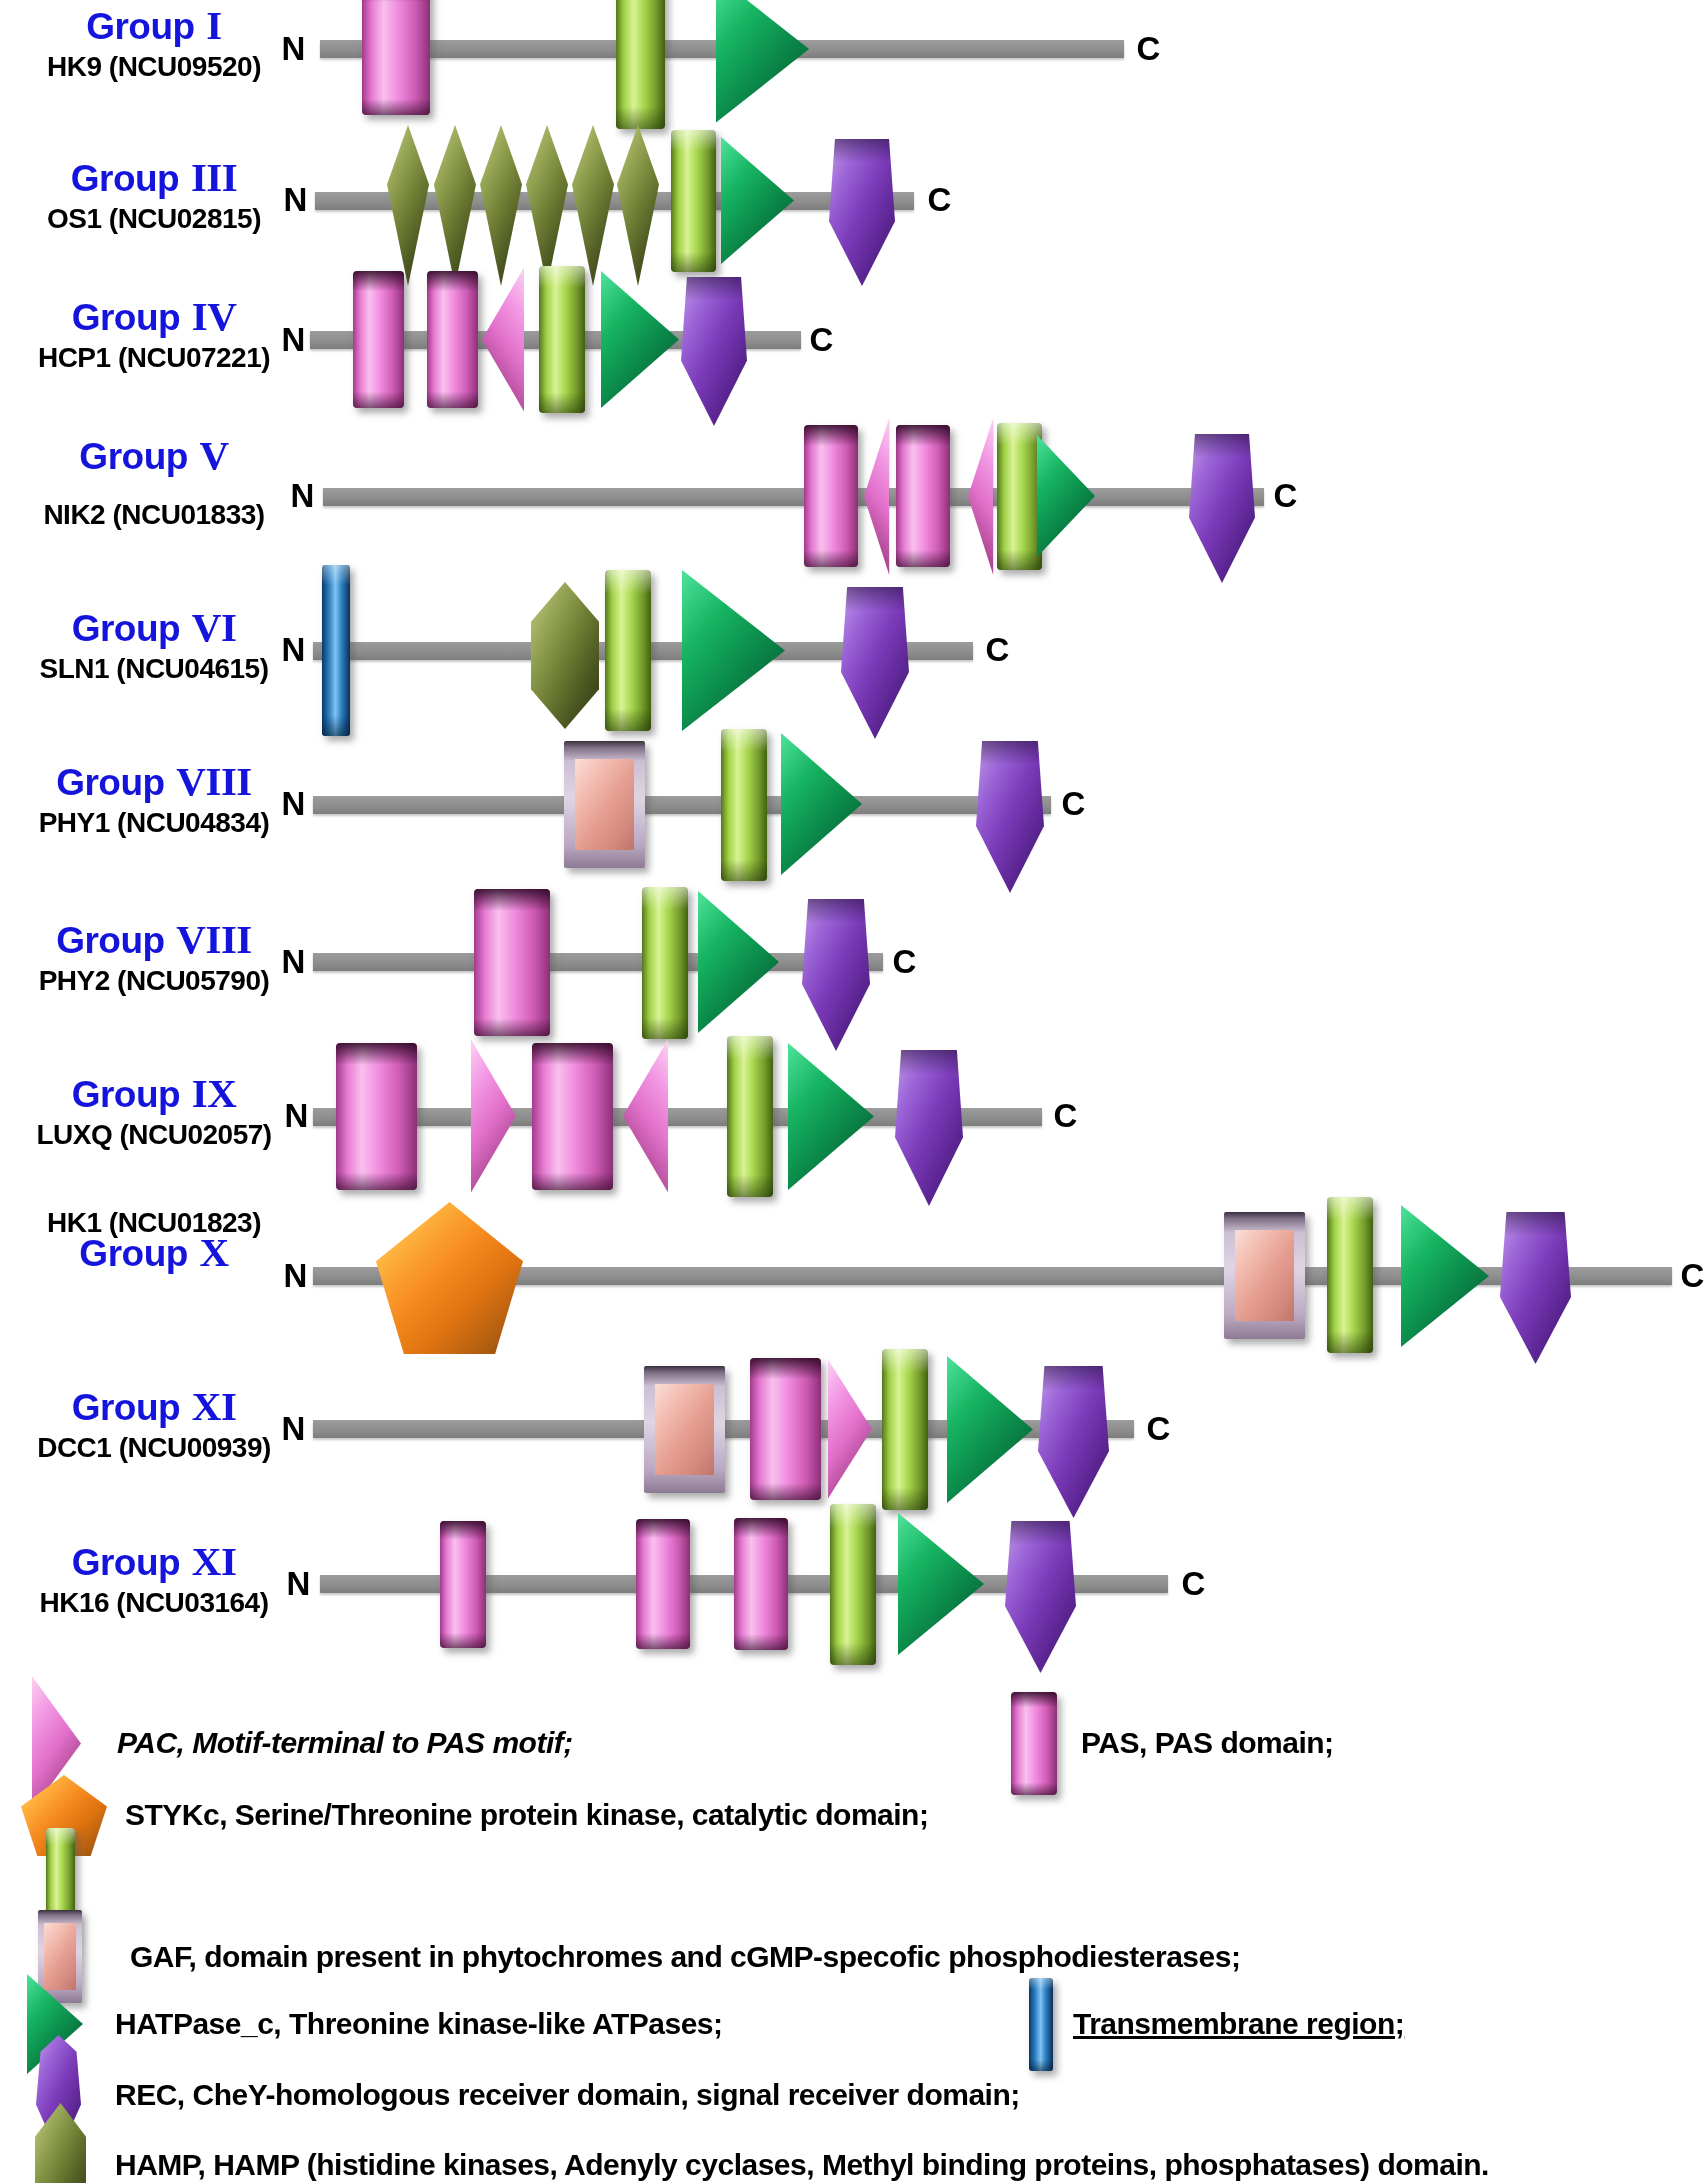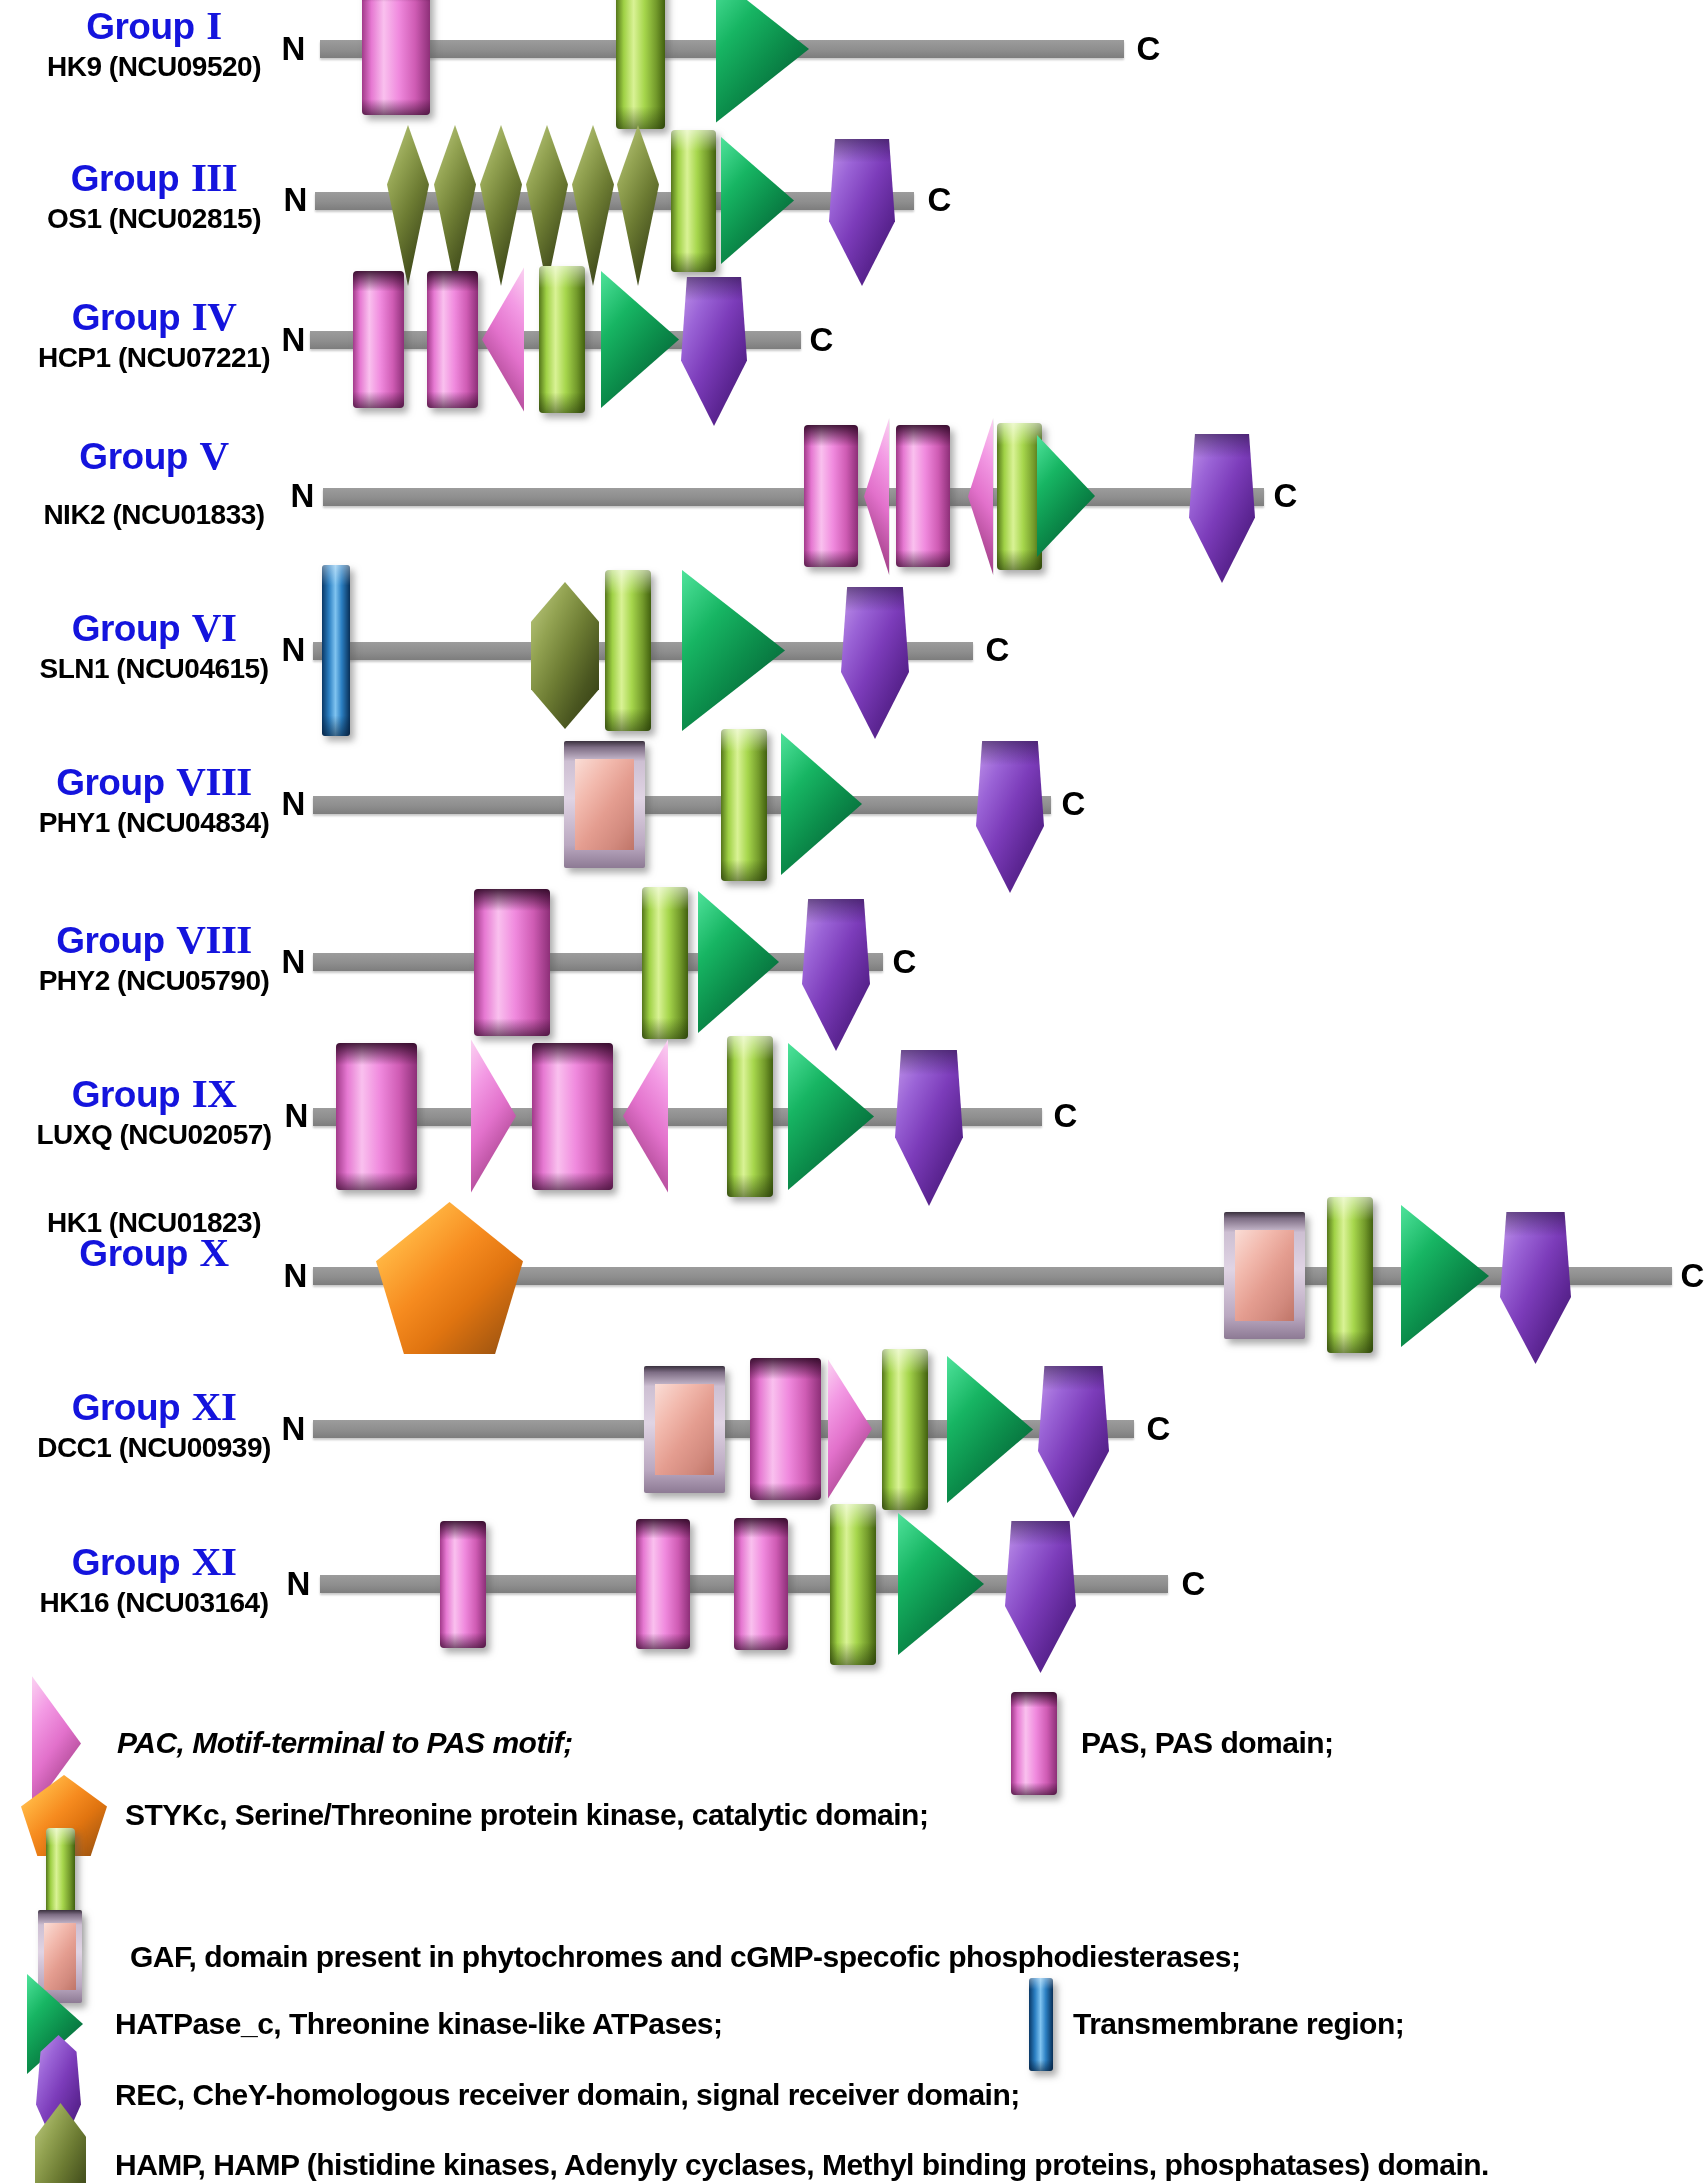--- a/index.html
+++ b/index.html
@@ -202,20 +202,20 @@
       <div class="licon d-pas" style="left: 1011px; top: 1692px; width: 46px; height: 103px;"></div>
       <div class="ltext" style="left: 1081px; top: 1721px;">PAS, PAS domain;</div>
       <div class="licon d-styk" style="left: 21px; top: 1775px; width: 86px; height: 81px;"></div>
       <div class="ltext" style="left: 125px; top: 1793px;">STYKc, Serine/Threonine protein kinase, catalytic domain;</div>
       <div class="licon d-hiska" style="left: 46px; top: 1828px; width: 29px; height: 117px;"></div>
       <div class="licon d-gaf" style="left: 38px; top: 1910px; width: 44px; height: 93px;"></div>
       <div class="ltext" style="left: 130px; top: 1935px;">GAF, domain present in phytochromes and cGMP-specofic phosphodiesterases;</div>
       <div class="licon d-hat" style="left: 27px; top: 1974px; width: 56px; height: 100px;"></div>
       <div class="ltext" style="left: 115px; top: 2002px;">HATPase_c, Threonine kinase-like ATPases;</div>
       <div class="licon d-tm" style="left: 1029px; top: 1978px; width: 24.4px; height: 93px;"></div>
-      <div class="ltext" style="left: 1073px; top: 2002px;">Transmembrane region;</div>
+      <div class="ltext" style="left: 1073px; top: 2002px; text-decoration: underline;">Transmembrane region;</div>
       <div class="licon d-recn" style="left: 36px; top: 2035px; width: 45px; height: 120px;"></div>
       <div class="ltext" style="left: 115px; top: 2073px;">REC, CheY-homologous receiver domain, signal receiver domain;</div>
       <div class="licon d-hampw" style="left: 35px; top: 2103px; width: 51px; height: 125px;"></div>
       <div class="ltext" style="left: 115px; top: 2143px;">HAMP, HAMP (histidine kinases, Adenyly cyclases, Methyl binding proteins, phosphatases) domain.</div>
     </div>
   </div>
 
 
 </body></html>

